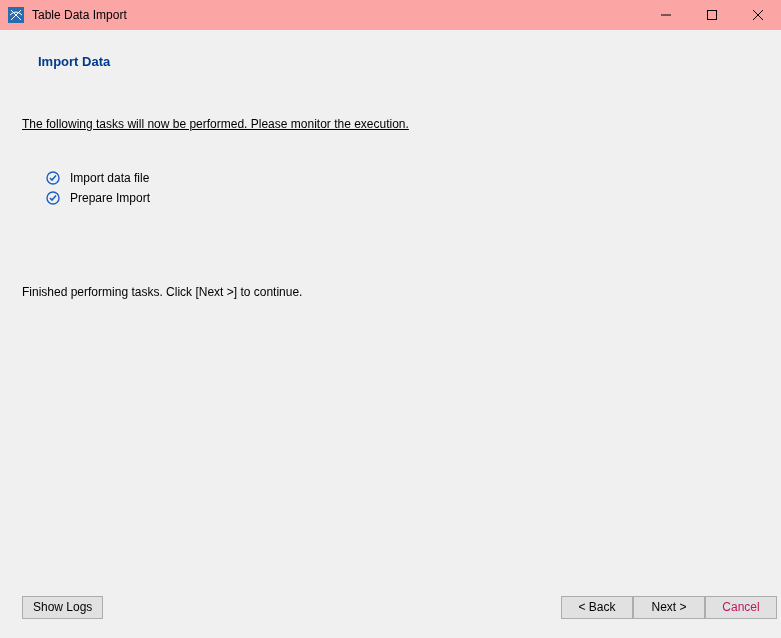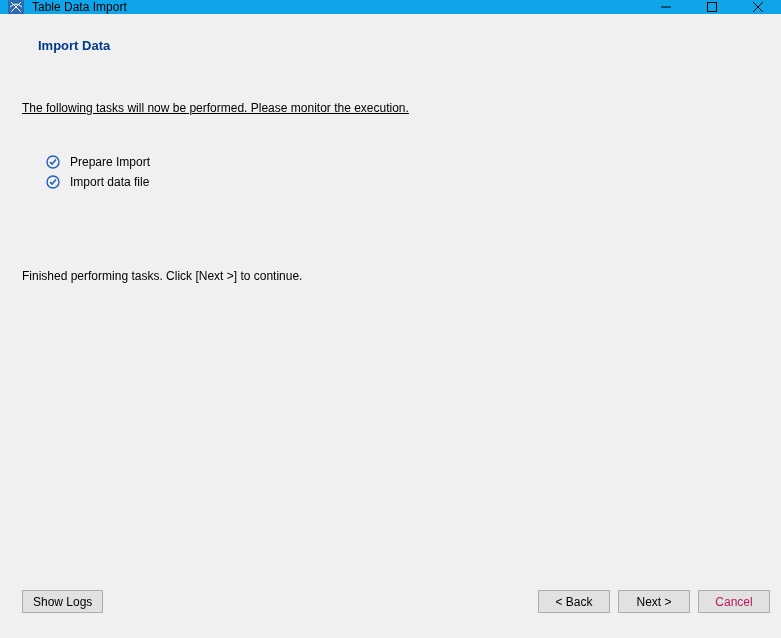--- a/index.html
+++ b/index.html
@@ -8,22 +8,22 @@
       height: 638px;
       background: #f0f0f0;
       font-family: "Segoe UI", Tahoma, sans-serif;
       font-size: 12px;
       color: #000;
       display: flex;
       flex-direction: column;
       overflow: hidden;
     }
     .titlebar {
-      height: 14px;
-      background: #0ea5e9;
+      height: 30px;
+      background: #fca5a5;
       display: flex;
       align-items: center;
       padding-left: 8px;
     }
     .titlebar-icon {
       width: 16px;
       height: 16px;
       margin-right: 8px;
       display: inline-flex;
       align-items: center;
@@ -78,23 +78,23 @@
       display: inline-flex;
       align-items: center;
       justify-content: center;
     }
     .status-line {
       font-size: 12px;
     }
     .footer {
       height: 48px;
       display: flex;
-      align-items: flex-start;
-      padding: 0 11px 14px 22px;
-      gap: 8px;
+      align-items: center;
+      padding: 0 4px 14px 22px;
+      gap: 0;
     }
     .footer-spacer { flex: 1; }
     .btn {
       min-width: 72px;
       height: 23px;
       background: #e1e1e1;
       border: 1px solid #adadad;
       font-size: 12px;
       font-family: inherit;
       cursor: pointer;
@@ -141,30 +141,30 @@
   <div class="instruction">The following tasks will now be performed. Please monitor the execution.</div>
 
   <div class="task-list">
     <div class="task-item">
       <span class="task-icon">
         <svg width="14" height="14" viewBox="0 0 14 14">
           <circle cx="7" cy="7" r="6" fill="none" stroke="#1e5fbf" stroke-width="1.4"></circle>
           <path d="M4 7 L6 9 L10 4.5" fill="none" stroke="#1e5fbf" stroke-width="1.6"></path>
         </svg>
       </span>
-      <span>Prepare Import</span>
+      <span>Import data file</span>
     </div>
     <div class="task-item">
       <span class="task-icon">
         <svg width="14" height="14" viewBox="0 0 14 14">
           <circle cx="7" cy="7" r="6" fill="none" stroke="#1e5fbf" stroke-width="1.4"></circle>
           <path d="M4 7 L6 9 L10 4.5" fill="none" stroke="#1e5fbf" stroke-width="1.6"></path>
         </svg>
       </span>
-      <span>Import data file</span>
+      <span>Prepare Import</span>
     </div>
   </div>
 
   <div class="status-line">Finished performing tasks. Click [Next &gt;] to continue.</div>
 </div>
 
 <div class="footer">
   <button class="btn">Show Logs</button>
   <span class="footer-spacer"></span>
   <button class="btn">&lt; Back</button>

